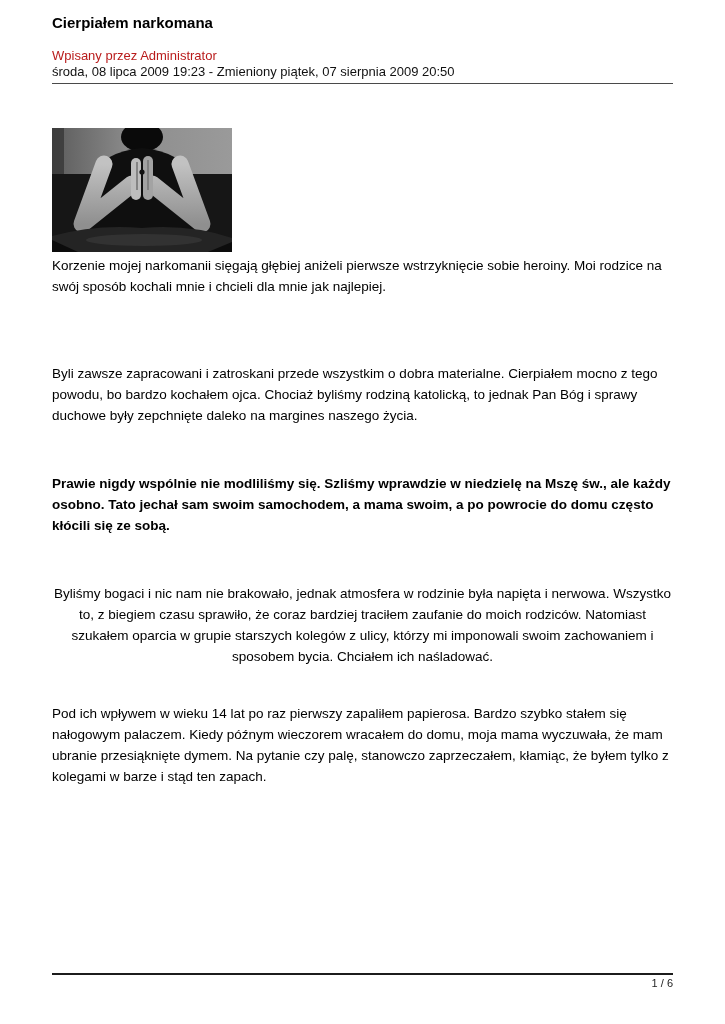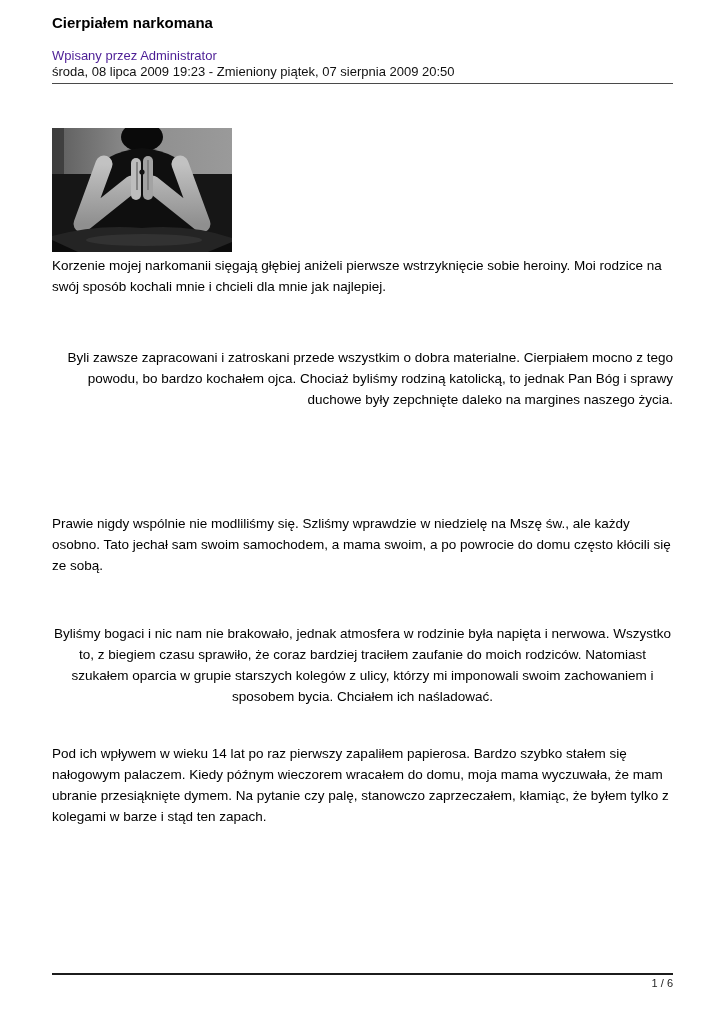--- a/index.html
+++ b/index.html
@@ -21,21 +21,21 @@
     font-size: 15px;
     line-height: 18px;
     font-weight: bold;
     margin: 14px 0 0 0;
     color: #000000;
   }
   .byline {
     margin-top: 16px;
     font-size: 13px;
     line-height: 16px;
-    color: #4c1d95;
+    color: #b91c1c;
   }
   .dateline {
     font-size: 13px;
     line-height: 16px;
     color: #111111;
   }
   hr.header-rule {
     margin: 3px 0 0 0;
     border: none;
     border-top: 1px solid #4a4a4a;
@@ -49,22 +49,22 @@
     line-height: 0;
   }
   p.para {
     margin: 0;
     font-size: 13.5px;
     line-height: 21px;
     color: #000000;
     text-align: left;
   }
   #p1 { margin-top: 3px; }
-  #p2 { margin-top: 50px; text-align: right; }
-  #p3 { margin-top: 103px; }
+  #p2 { margin-top: 66px; }
+  #p3 { margin-top: 47px; font-weight: bold; }
   #p4 { margin-top: 47px; text-align: center; }
   #p5 { margin-top: 36px; }
   #p6 { margin-top: 41px; }
   footer.page-footer {
     position: absolute;
     left: 52px;
     right: 52px;
     top: 973px;
   }
   hr.footer-rule {

